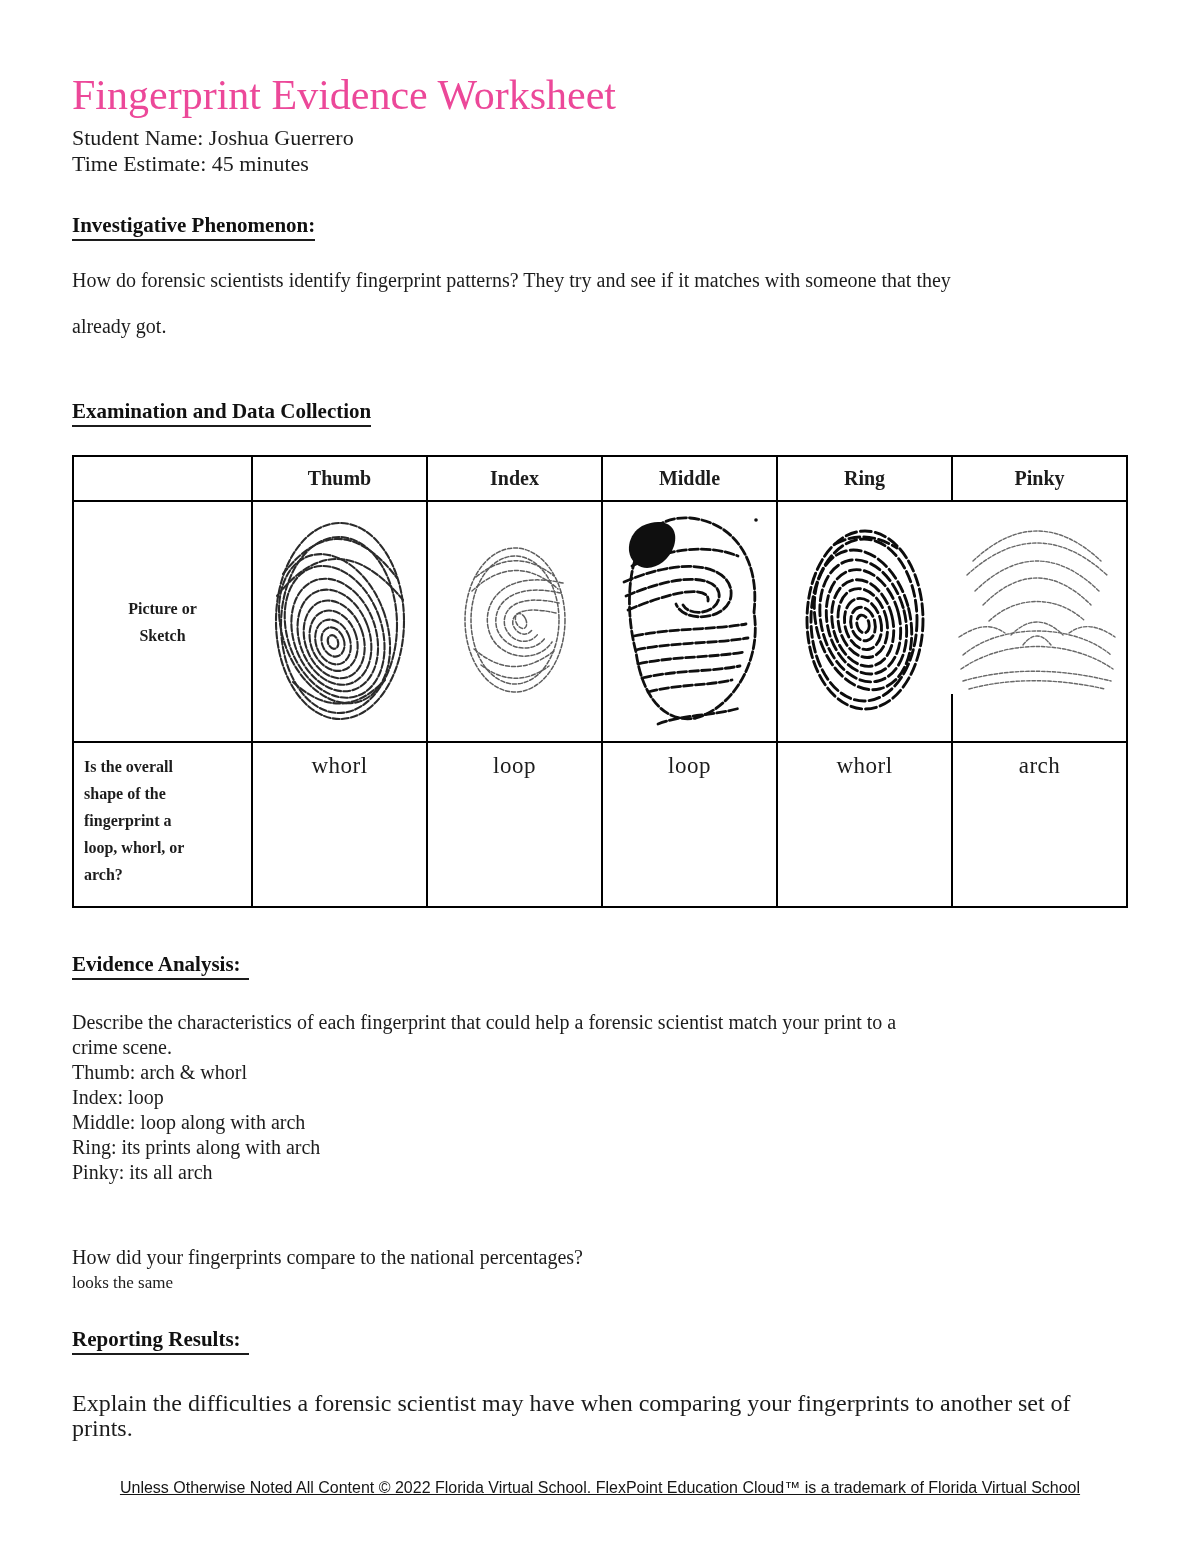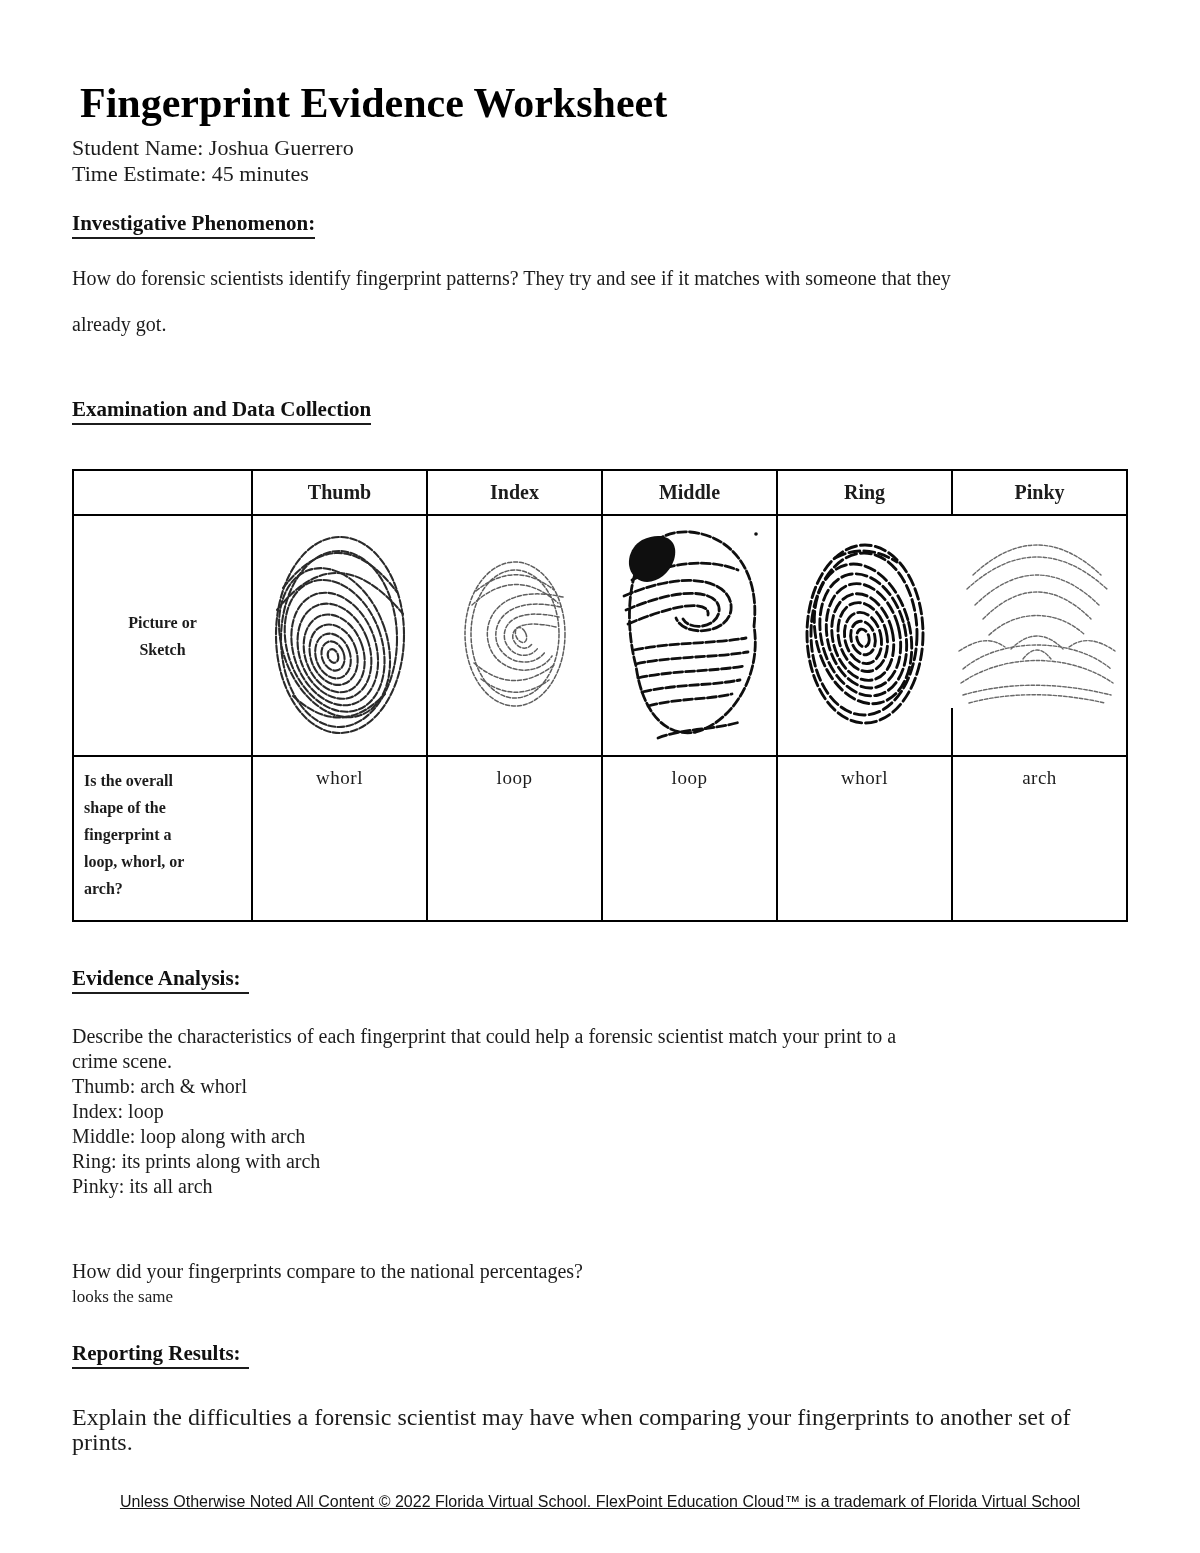--- a/index.html
+++ b/index.html
@@ -3,39 +3,39 @@
 <meta charset="utf-8">
 <style>
   html,body { margin:0; padding:0; background:#ffffff; }
   .page {
     width:1200px; height:1553px; box-sizing:border-box;
     background:#ffffff; color:#1c1c1c;
     font-family:"Liberation Serif", serif;
     padding:0 72px; position:relative; overflow:hidden;
   }
   .title {
-    font-size:42px; font-weight:700; line-height:1.12;
-    margin:8px; padding-top:72px; color:#000000;
+    font-size:42px; font-weight:400; line-height:1.12;
+    margin:0; padding-top:72px; color:#ec4899;
   }
   .meta-block { margin-top:6px; }
   .meta { font-size:22px; line-height:26px; }
   .section-heading {
     display:inline-block; font-size:21px; font-weight:700;
     margin:0; border-bottom:2px solid #1c1c1c; padding-bottom:1px;
     color:#111;
   }
-  .hd-invest   { margin-top:24px;text-align:center; }
+  .hd-invest   { margin-top:36px;text-align:center; }
   .hd-exam     { margin-top:50px; }
   .hd-evidence { margin-top:44px; padding-right:8px; }
   .hd-report   { margin-top:32px; padding-right:8px; }
   .body-text { font-size:20px; }
   .pre { white-space:pre-line; }
   .invest-body { margin-top:16px; line-height:46px; }
   .fp-table {
-    width:100%; margin-top:44px; border-collapse:collapse;
+    width:100%; margin-top:28px; border-collapse:collapse;
     table-layout:fixed;
   }
   .fp-table th, .fp-table td { border:2px solid #000; }
   .fp-table col.label-col { width:179px; }
   .fp-table th {
     height:43px; font-size:20px; font-weight:700; text-align:center;
     vertical-align:middle; padding:0;
   }
   .row-label {
     vertical-align:top; text-align:left;
@@ -43,21 +43,21 @@
     padding:8px 10px;
   }
   .picture-row td { height:239px; padding:0; vertical-align:middle; text-align:center; }
   .pic-cell { position:relative; }
   .fp-wrap { display:inline-block; line-height:0; }
   .pinky-wrap {
     position:absolute; left:-2px; top:0; width:172px; height:192px;
     background:#fff; display:flex; align-items:center; justify-content:center;
   }
   .shape-row td { height:145px; vertical-align:top; padding-top:10px; }
-  .shape-val { text-align:center; font-size:19px; letter-spacing:0.5px; }
+  .shape-val { text-align:center; font-size:23px; letter-spacing:0.5px; }
   .evidence-lines { margin-top:30px; }
   .ev-line { font-size:20px; line-height:25px; }
   .q2 { margin-top:60px; font-size:20px; line-height:25px; }
   .a2 { font-size:17px; line-height:25px; }
   .explain { margin-top:36px; font-size:24px; line-height:25px; }
   .footer {
     margin-top:38px; text-align:center;
     font-family:"Liberation Sans", sans-serif;
     font-size:16px; color:#151515;text-decoration:underline;
   }

